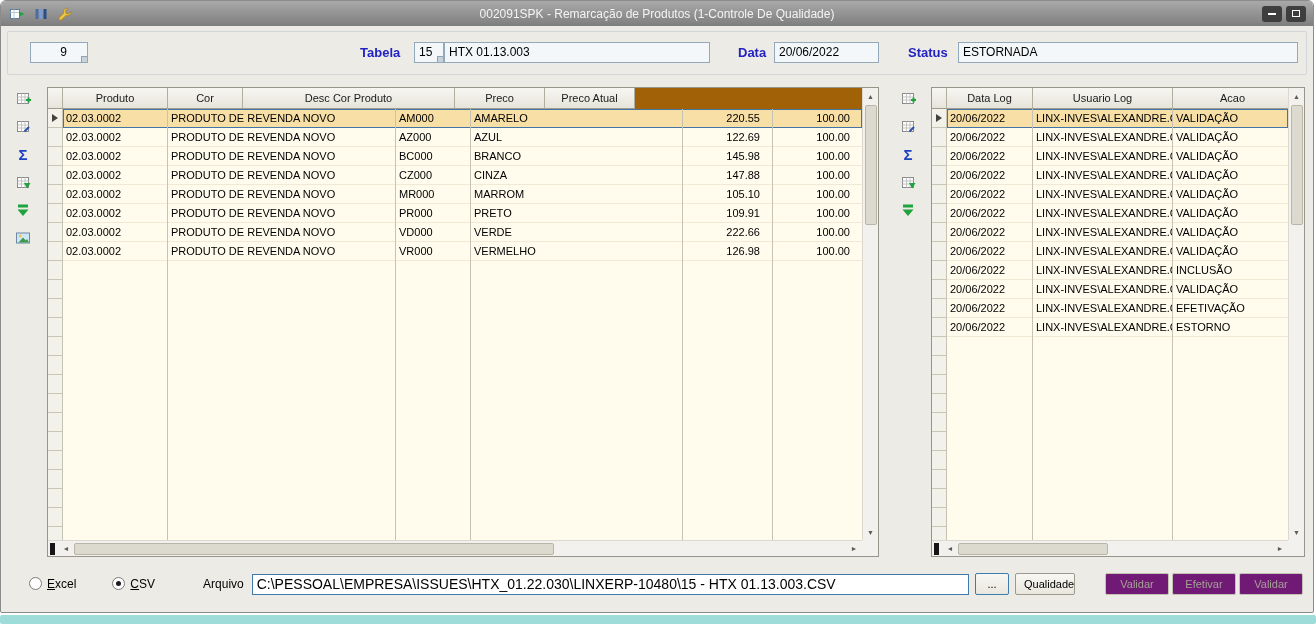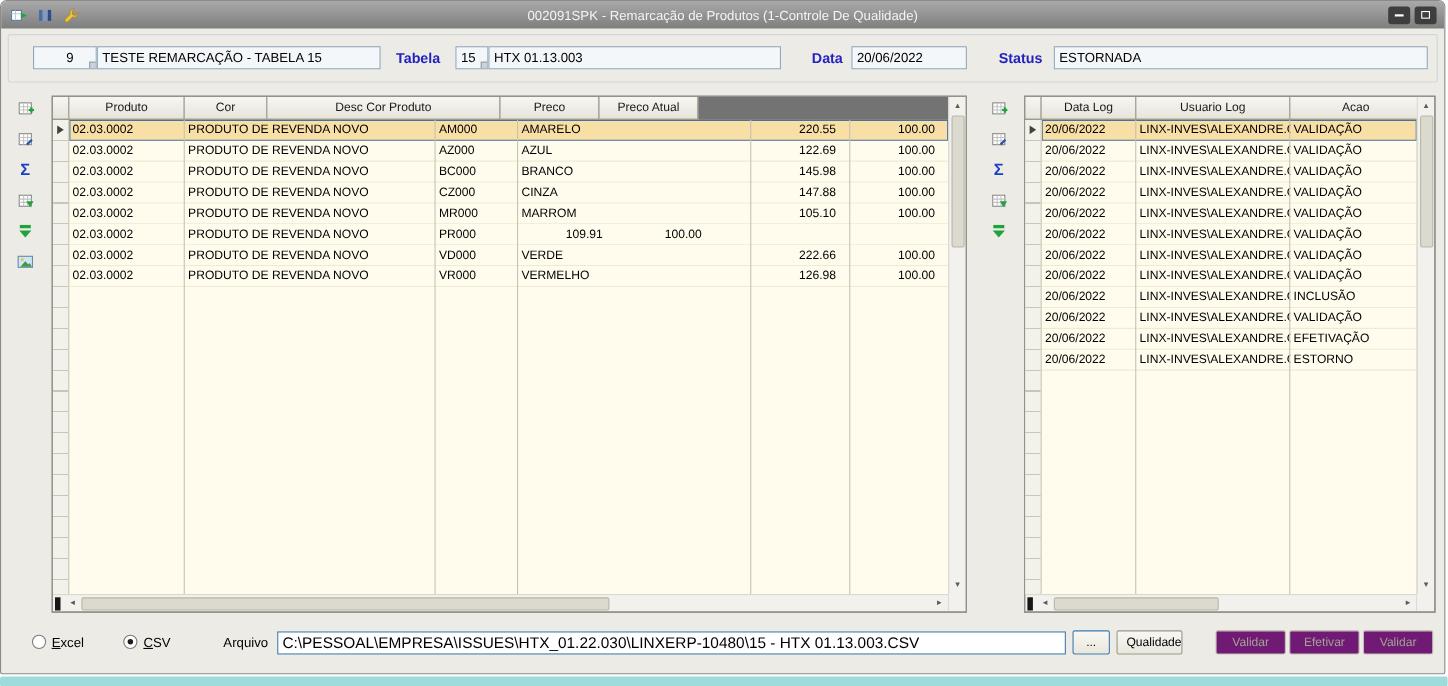--- a/index.html
+++ b/index.html
@@ -38,21 +38,21 @@
   .f-code::after, .f-tabnum::after { content:""; position:absolute; right:-1px; bottom:-1px; width:5px; height:5px;
     background:#c7d2da; border:1px solid #8fa3b3; }
 
   
   .main { position:absolute; top:86px; left:0; width:1314px; height:470px; }
   .vtoolbar { position:absolute; top:2px; width:30px; display:flex; flex-direction:column; gap:10px; align-items:center; }
   .vtoolbar.left { left:7px; } .vtoolbar.right { left:892px; }
   .ticon { width:18px; height:18px; display:flex; align-items:center; justify-content:center; }
   .sigma { color:#1b41c0; font-weight:bold; font-size:15px; line-height:15px; }
 
-  .gridbox { position:absolute; top:0; height:470px; border:1px solid #97958a; background:#737373; overflow:hidden; }
+  .gridbox { position:absolute; top:0; height:470px; border:1px solid #97958a; background:#a16207; overflow:hidden; }
   .gridbox.left { left:46px; width:832px; }
   .gridbox.right { left:930px; width:374px; }
 
   .grid-header { position:absolute; top:0; left:0; right:16px; height:21px; display:flex; z-index:4; }
   .hcell { flex:none; border-right:1px solid #b1ae9f; border-bottom:1px solid #9f9c8e;
     background:linear-gradient(#f7f6f2,#e6e4da); font-size:11px; color:#1a1a1a; text-align:center;
     line-height:20px; white-space:nowrap; overflow:hidden; }
   .hcell.ind { width:15px; }
 
   .grid-body { position:absolute; top:21px; left:0; right:16px; bottom:16px; overflow:hidden; background:#fffcee; }
@@ -133,21 +133,20 @@
           <div class="glyph-min"></div>
         </div>
       <div class="win-btn">
           <div class="glyph-max"></div>
         </div>
     </div>
   </div>
 
   <div class="header-panel">
     <div class="field f-code">9</div>
-    <div class="field f-desc">TESTE REMARCAÇÃO - TABELA 15</div>
     <div class="blabel l-tabela">Tabela</div>
     <div class="field f-tabnum">15</div>
     <div class="field f-tabdesc">HTX 01.13.003</div>
     <div class="blabel l-data">Data</div>
     <div class="field f-data">20/06/2022</div>
     <div class="blabel l-status">Status</div>
     <div class="field f-status">ESTORNADA</div>
   </div>
 
   <div class="main">
@@ -246,20 +245,21 @@
             <div class="gcell" style="width:228px">PRODUTO DE REVENDA NOVO</div>
             <div class="gcell" style="width:75px">MR000</div>
             <div class="gcell" style="width:212px">MARROM</div>
             <div class="gcell num" style="width:90px">105.10</div>
             <div class="gcell num" style="width:90px">100.00</div>
           </div>
           <div class="grow data">
             <div class="gcell" style="width:105px">02.03.0002</div>
             <div class="gcell" style="width:228px">PRODUTO DE REVENDA NOVO</div>
             <div class="gcell" style="width:75px">PR000</div>
+            <div class="gcell" style="width:212px">PRETO</div>
             <div class="gcell num" style="width:90px">109.91</div>
             <div class="gcell num" style="width:90px">100.00</div>
           </div>
           <div class="grow data">
             <div class="gcell" style="width:105px">02.03.0002</div>
             <div class="gcell" style="width:228px">PRODUTO DE REVENDA NOVO</div>
             <div class="gcell" style="width:75px">VD000</div>
             <div class="gcell" style="width:212px">VERDE</div>
             <div class="gcell num" style="width:90px">222.66</div>
             <div class="gcell num" style="width:90px">100.00</div>

